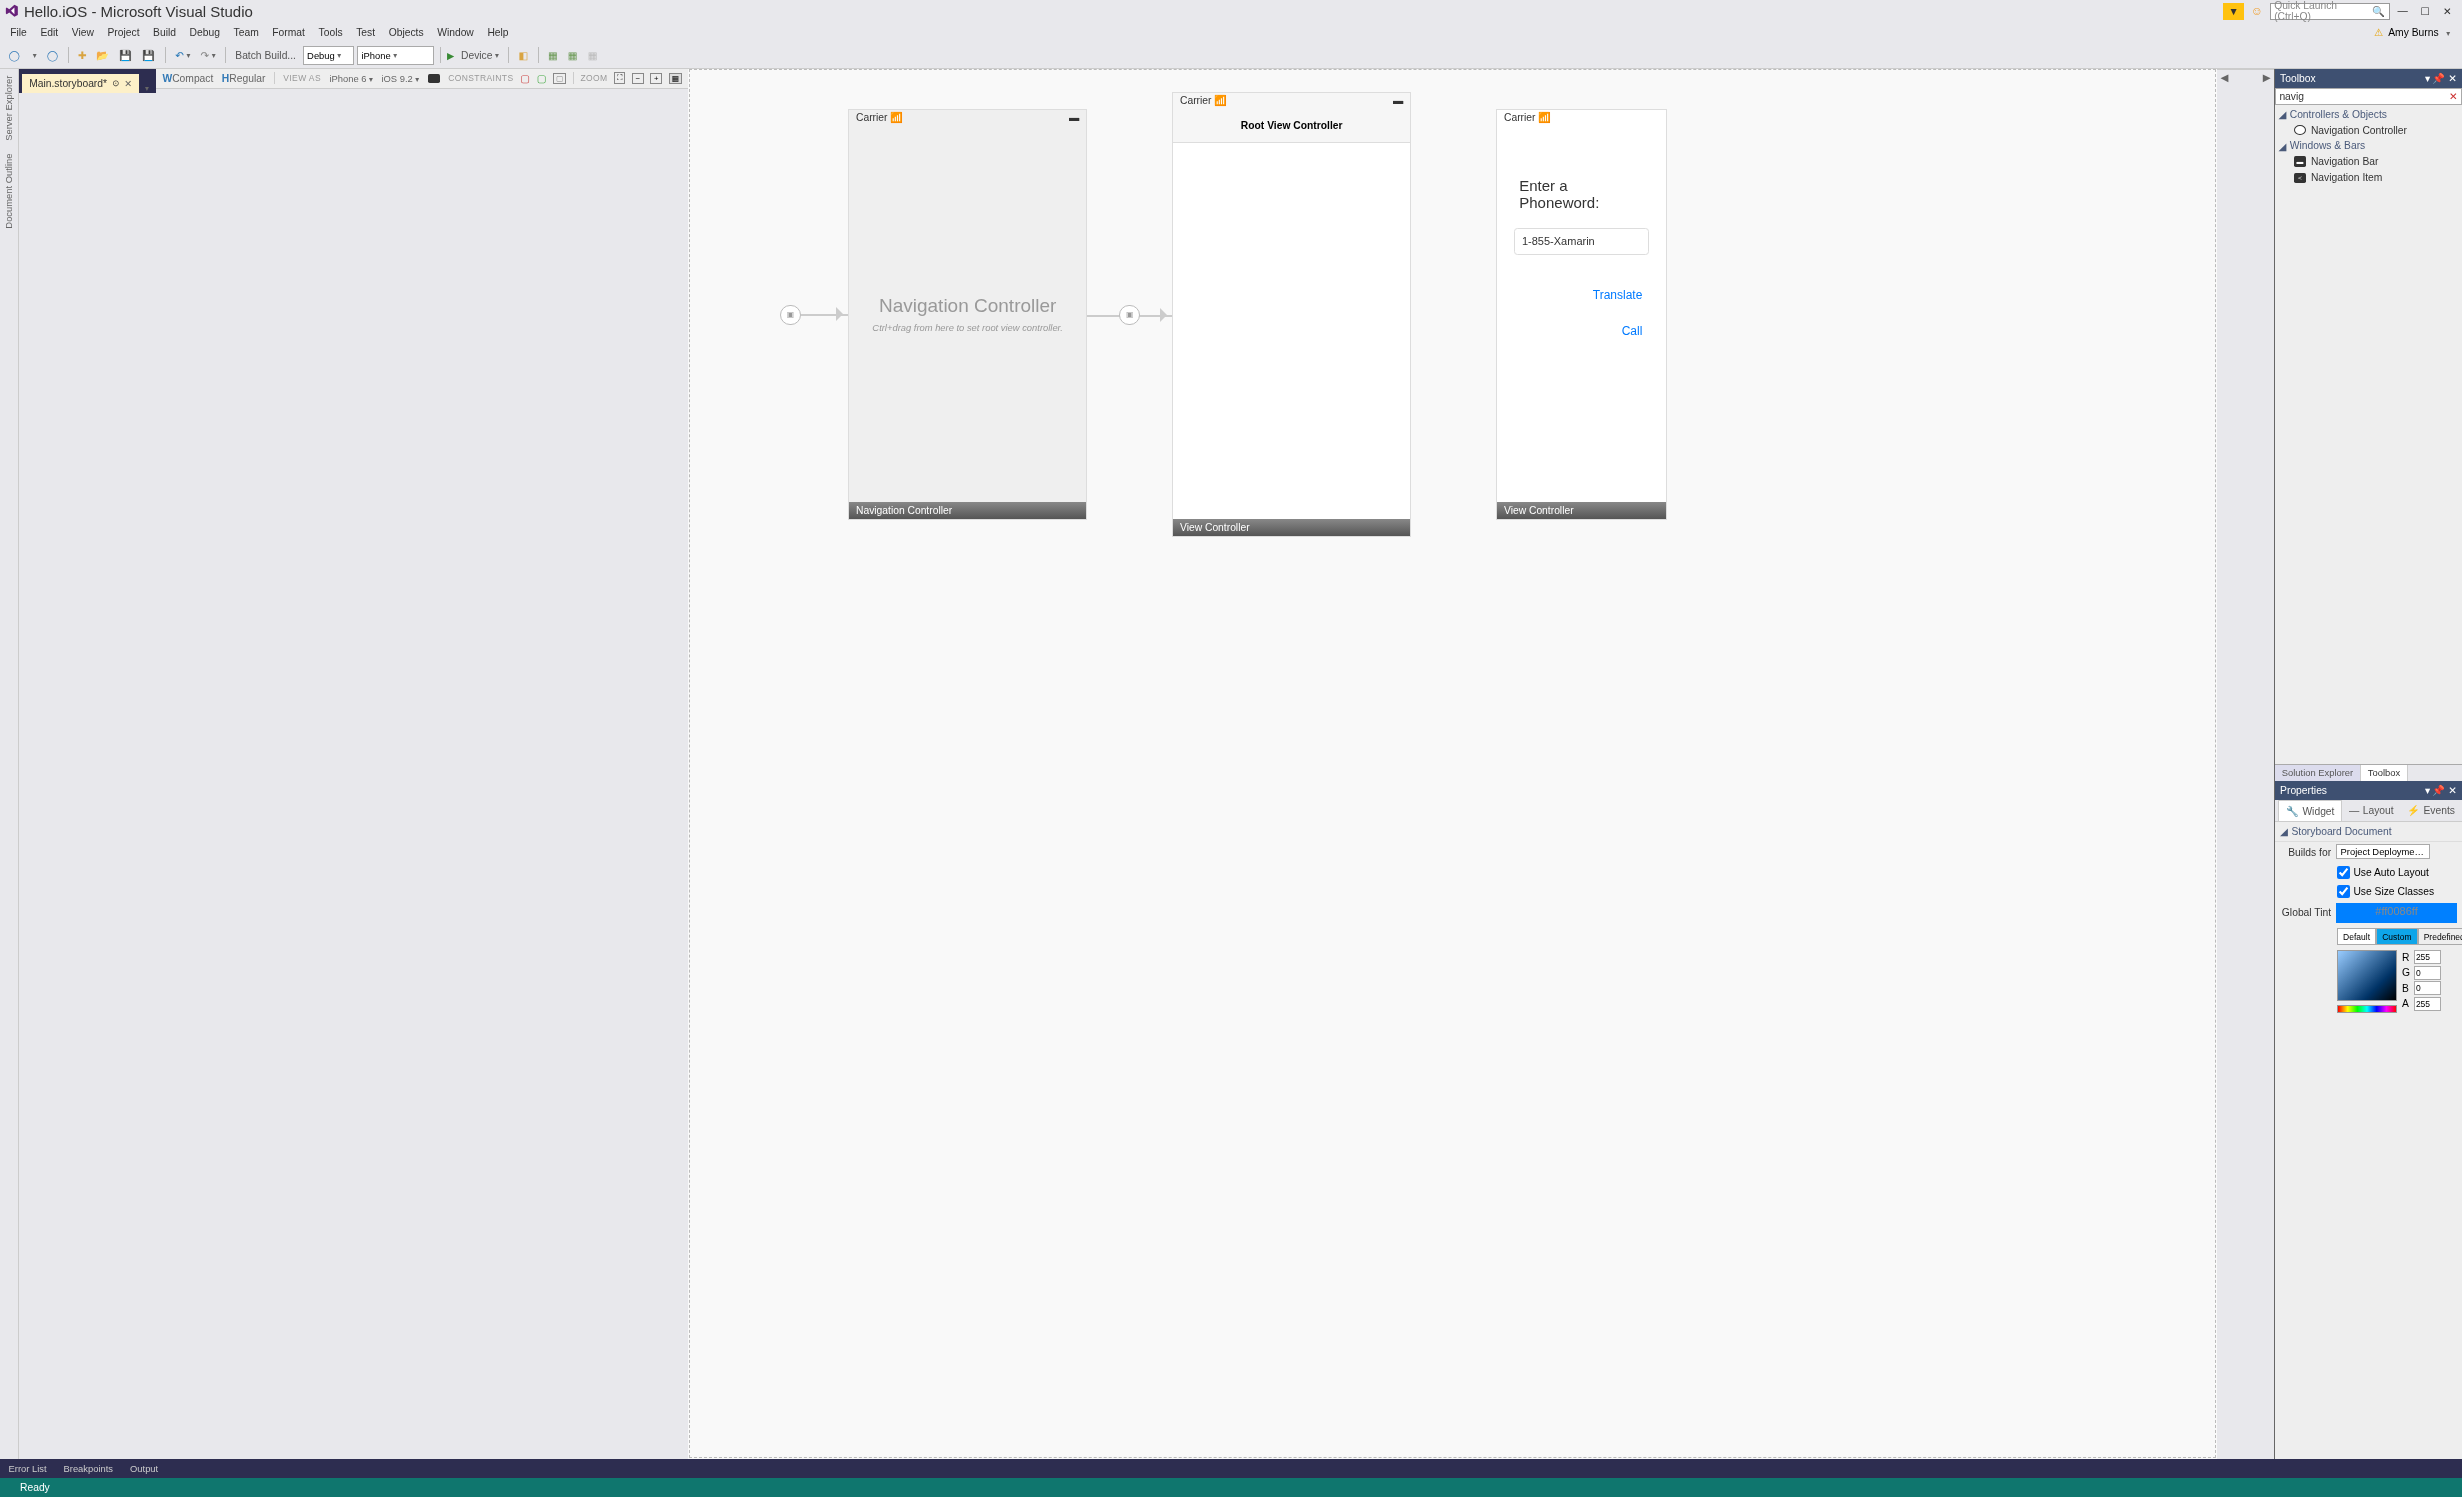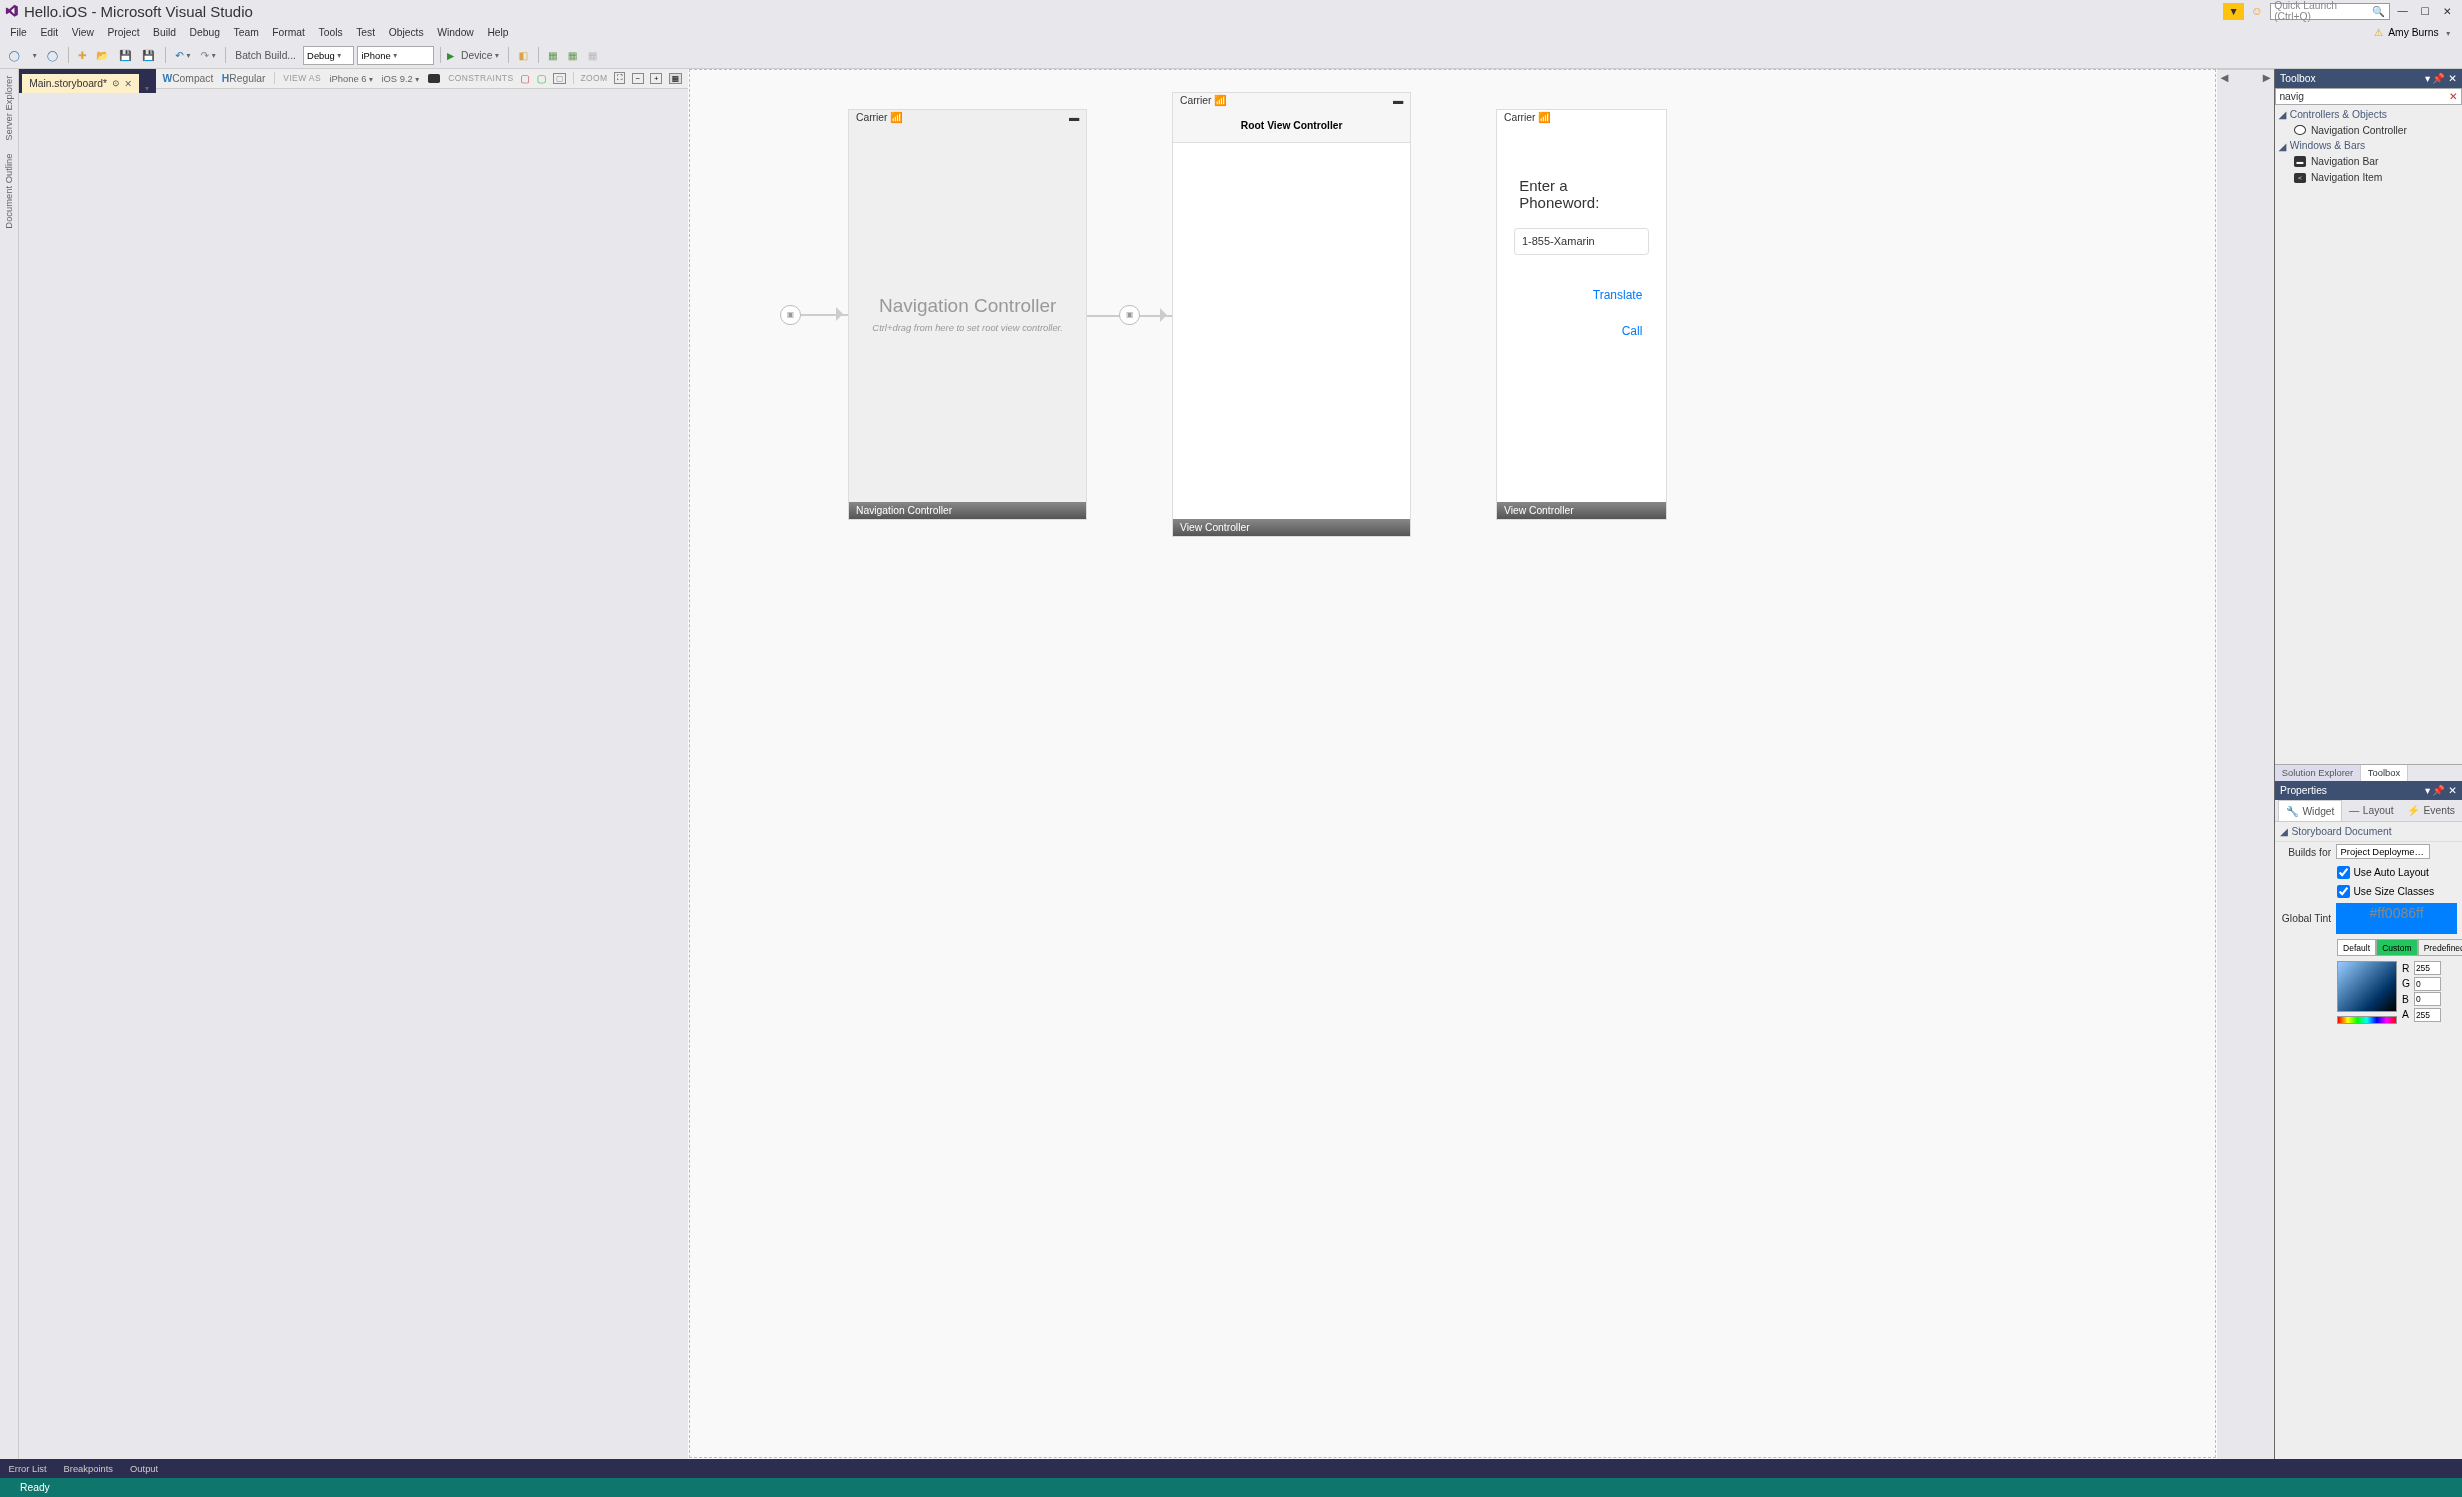--- a/index.html
+++ b/index.html
@@ -75,25 +75,25 @@
 .props-body{flex:1;background:#eee;display:flex;flex-direction:column;font-size:9.4px;overflow:auto}
 .props-tabs{background:#e8e8ec;height:22px;display:flex;align-items:center;padding:0 3.4px;gap:0;border-bottom:0.9px solid #ccc}
 .ptab{padding:3.4px 6.8px;display:flex;align-items:center;gap:3.4px;color:#555}
 .ptab.active{background:#fff;border:0.9px solid #ccc;border-bottom:none}
 .prop-section{padding:3.4px 5.1px;color:#4a5a7a;display:flex;align-items:center;gap:3.4px;border-bottom:0.9px solid #ddd}
 .prop-row{display:flex;align-items:center;padding:2.6px 5.1px;gap:5.1px}
 .prop-label{width:51px;text-align:right;color:#333}
 .prop-control{flex:1}
 .prop-select{border:0.9px solid #aaa;background:#fff;padding:0.9px 3.4px;width:100%;font-size:9.4px}
 .chk{display:flex;align-items:center;gap:3.4px}
-.color-swatch{background:#0080ff;color:#888;padding:2.6px;text-align:center;font-size:14px;height:31px}
+.color-swatch{background:#0080ff;color:#888;padding:2.6px;text-align:center;font-size:11px;height:20px}
 .btn-group{display:flex;gap:0}
 .btn-group button{border:0.9px solid #aaa;padding:2.6px 5.1px;font-size:8.5px;background:#eee}
 .btn-group button:first-child{background:#fff}
-.btn-group button:nth-child(2){background:#22c55e}
+.btn-group button:nth-child(2){background:#0ea5e9}
 .gradient-box{width:60px;height:51px;background:linear-gradient(135deg,#9cf 0%,#036 70%,#000 100%);border:0.9px solid #999}
 .hue-bar{width:60px;height:8.5px;background:linear-gradient(90deg,red,yellow,lime,cyan,blue,magenta,red);border:0.9px solid #999;margin-top:3.4px}
 .rgba-rows{display:flex;flex-direction:column;gap:1.7px}
 .rgba-row{display:flex;align-items:center;gap:3.4px}
 .rgba-row span{width:8.5px}
 .rgba-row input{width:27px;border:0.9px solid #aaa;padding:0.9px;font-size:8.5px}
 .bottom-tab-strip{display:flex;background:#2d2d50;height:19px;align-items:center}
 .bt-tab{color:#ccc;padding:2.6px 8.5px;font-size:9.4px}
 .statusbar{height:19px;background:#0f766e;color:#fff;display:flex;align-items:center;padding:0 20px;font-size:9.4px}
 </style>

